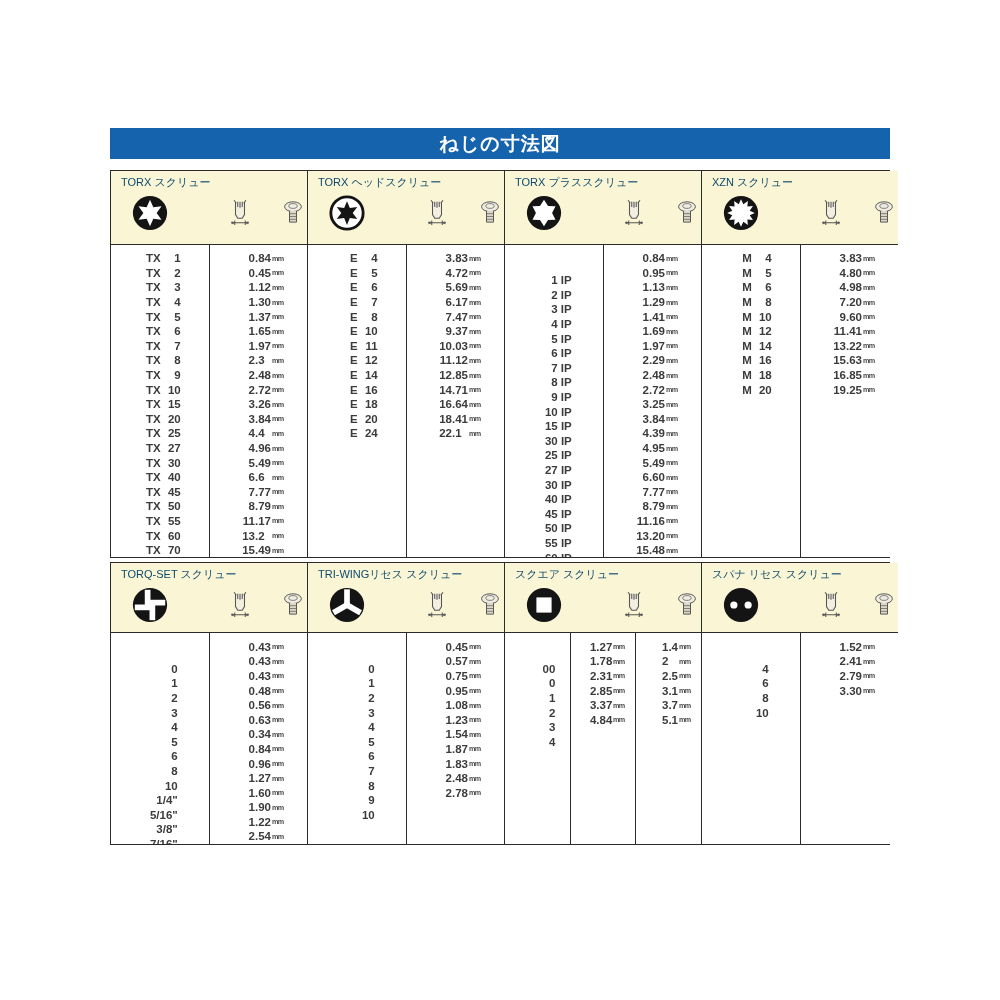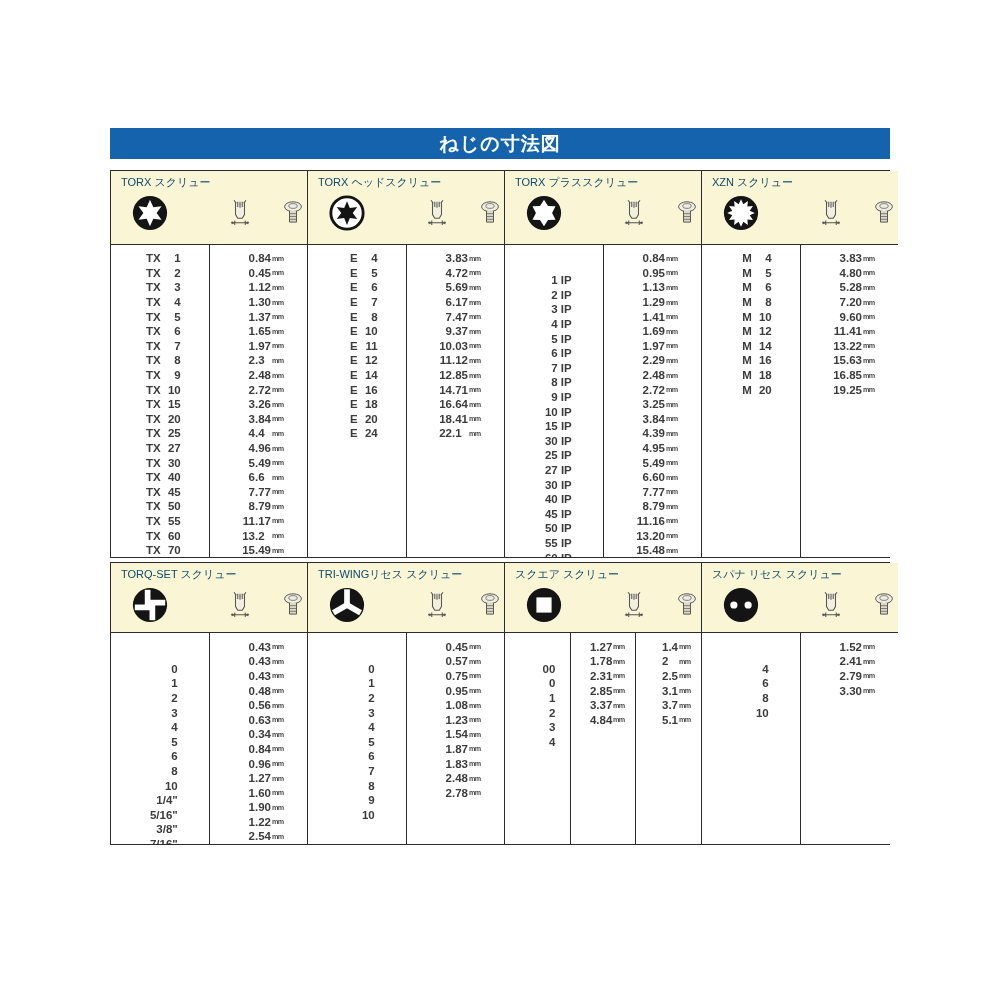--- a/index.html
+++ b/index.html
@@ -670,21 +670,21 @@
             <div class="col">
               <div class="cell value-cell">
                 <span class="v">3.83</span>
                 <span class="u">mm</span>
               </div>
               <div class="cell value-cell">
                 <span class="v">4.80</span>
                 <span class="u">mm</span>
               </div>
               <div class="cell value-cell">
-                <span class="v">5.28</span>
+                <span class="v">4.98</span>
                 <span class="u">mm</span>
               </div>
               <div class="cell value-cell">
                 <span class="v">7.20</span>
                 <span class="u">mm</span>
               </div>
               <div class="cell value-cell">
                 <span class="v">9.60</span>
                 <span class="u">mm</span>
               </div>

